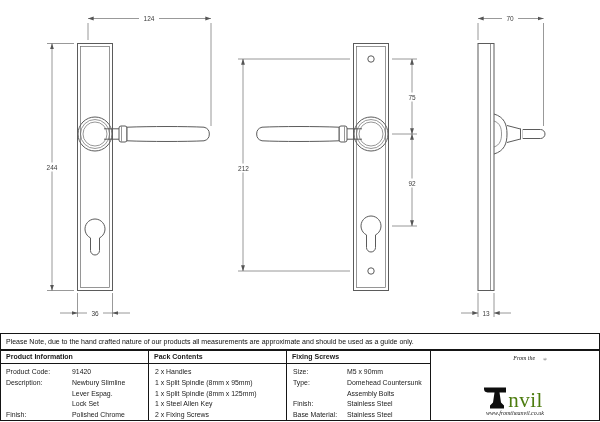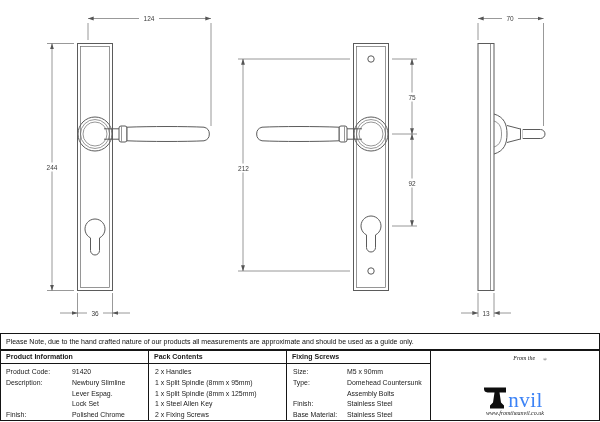--- a/index.html
+++ b/index.html
@@ -42,21 +42,21 @@
   
   .logo-cell { grid-column:4; grid-row:1 / 3; border-right:none;
                display:flex; align-items:center; justify-content:center; }
   .logo { display:flex; flex-direction:column; align-items:center; }
   .logo-main { display:flex; align-items:flex-end; }
   .logo-a { width:24px; height:26px; }
   .logo-right { display:flex; flex-direction:column; margin-left:1px; }
   .logo-tag { font-family:"Liberation Serif", serif; font-style:italic; font-size:6px;
               color:#111; margin-left:5px; margin-bottom:-2px; }
   .logo-nvil { font-family:"Liberation Serif", serif; font-size:21px; line-height:19px;
-               color:#3b82f6; letter-spacing:0.5px;margin-top:32px; }
+               color:#4d7c0f; letter-spacing:0.5px;margin-top:32px; }
   .logo-reg { font-family:"Liberation Serif", serif; font-size:5px; color:#111;
               align-self:flex-start; margin-top:2px; }
   .logo-site { font-family:"Liberation Serif", serif; font-style:italic; font-size:6px;
                color:#222; margin-top:0px; }
 </style>
 </head>
 <body>
 
 <div class="sheet">
 

